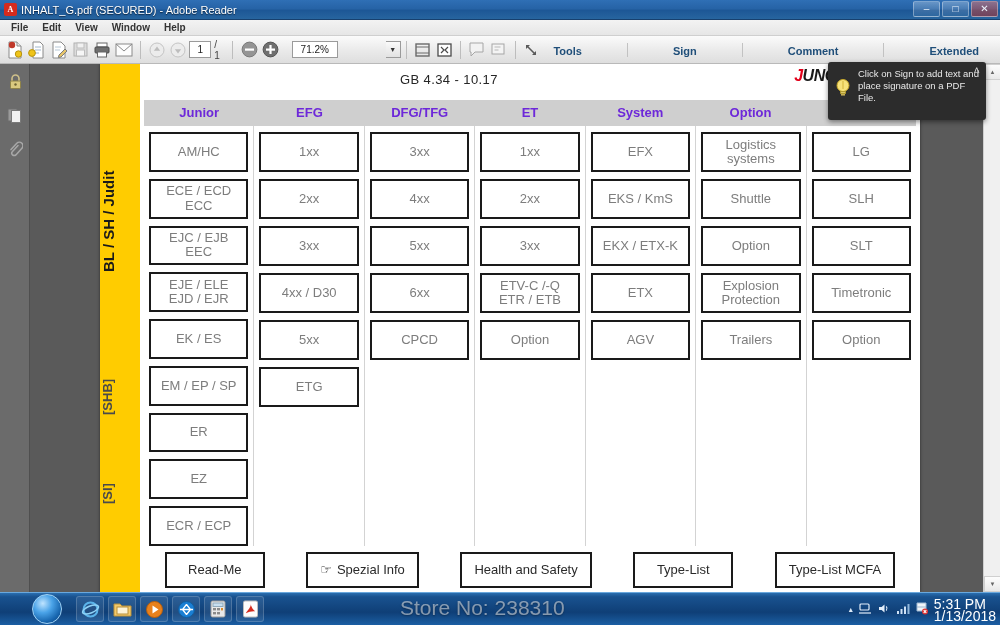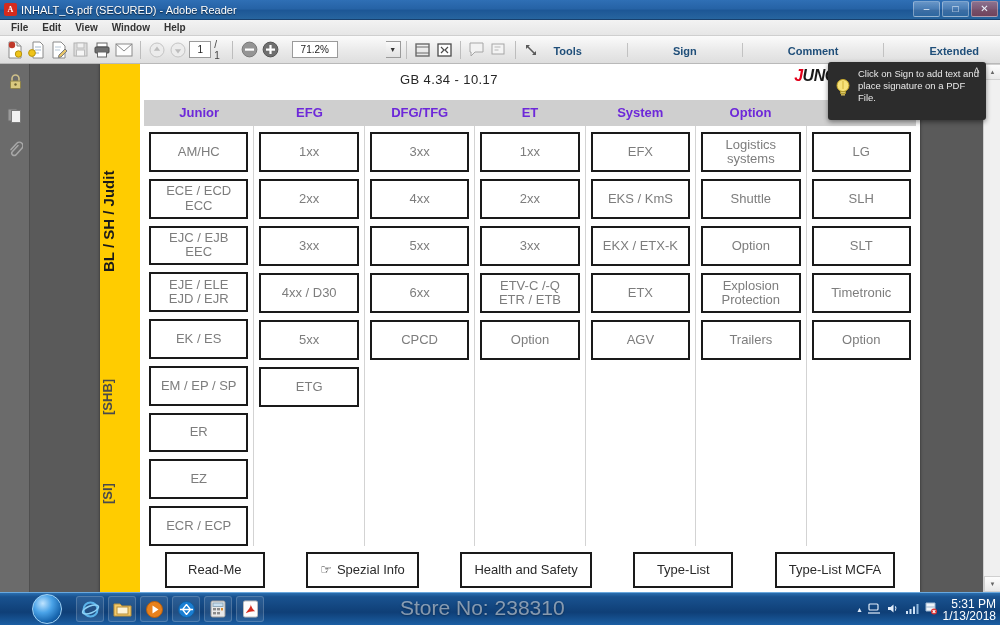--- a/index.html
+++ b/index.html
@@ -212,21 +212,21 @@
   .watermark {
     position: absolute; left: 400px; top: 3px;
     font-size: 21px; color: rgba(235,235,235,0.55);
     font-family: "Liberation Sans", sans-serif;
     text-shadow: 0 1px 2px rgba(0,0,0,0.35);
   }
   .tray {
     position: absolute; right: 4px; top: 0; height: 33px;
     display: flex; align-items: center; gap: 5px;
   }
-  .clock { color: #fff; font-size: 12px; text-align: right; line-height: 12px; }
+  .clock { color: #fff; font-size: 14px; text-align: left; line-height: 12px; }
 </style>
 </head>
 <body>
 
 <div id="app">
 
   <div class="titlebar">
     <div class="title-icon">A</div>
     <div class="title-text">INHALT_G.pdf (SECURED) - Adobe Reader</div>
     <div class="win-controls">

